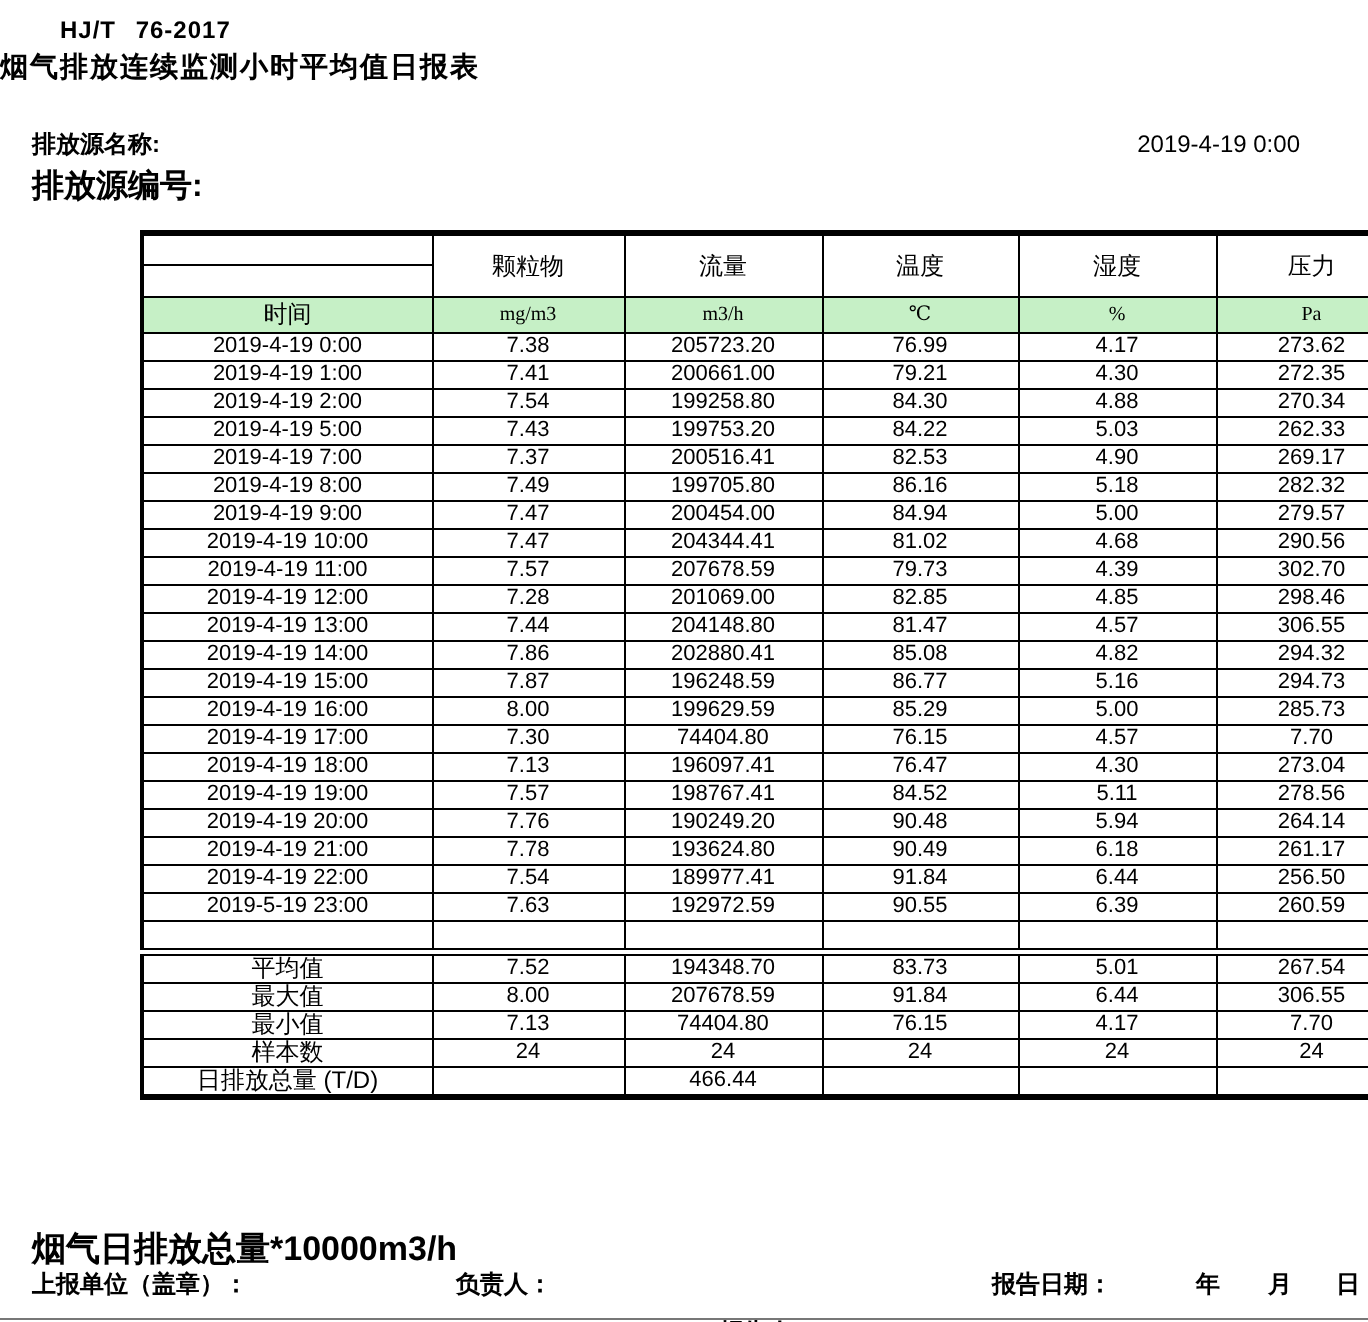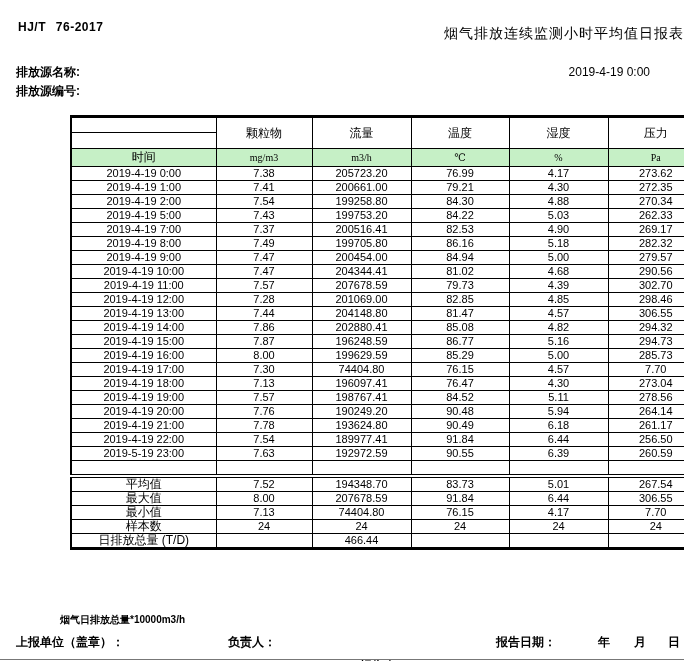--- a/index.html
+++ b/index.html
@@ -9,38 +9,37 @@
     width: 684px;
     height: 661px;
     background: #ffffff;
     font-family: "Liberation Sans", "DejaVu Sans", sans-serif;
     color: #000;
     overflow: hidden;
     margin: 0 auto;
   }
   .std-code {
     position: absolute;
-    left: 18px; top: 8px;
+    left: 30px; top: 8px;
     font-size: 12px;
     font-weight: bold;
     word-spacing: 6px;
     letter-spacing: 0.5px;
-    margin-top: 12px;
   }
   .doc-title {
     position: absolute;
     left: 0; top: 25px;
     width: 100%;
-    text-align: right;
+    text-align: left;
     font-size: 14px;
-    font-weight: normal;
+    font-weight: bold;
     letter-spacing: 1px;
   }
   .meta-name { position: absolute; left: 16px; top: 64px; font-size: 12px; font-weight: bold; text-align: right; }
-  .meta-code { position: absolute; left: 16px; top: 83px; font-size: 12px; font-weight: bold; text-align: center; }
+  .meta-code { position: absolute; left: 16px; top: 83px; font-size: 16px; font-weight: bold; text-align: center; }
   .report-datetime { position: absolute; top: 65px; right: 34px; font-size: 12px; }
 
   .table-wrap { position: absolute; left: 22px; top: 115px; width: 633px; }
 
   table { border-collapse: collapse; table-layout: fixed; width: 633px; margin-left: 48px; }
   col.c-time { width: 145px; }
   col.c1 { width: 96px; }
   col.c2 { width: 99px; }
   col.c3 { width: 98px; }
   col.c4 { width: 99px; }
@@ -79,21 +78,21 @@
   }
   .main-table tbody td, .sum-table tbody td {
     height: 13.9px;
     font-size: 11px;
     line-height: 13px;
   }
   .empty-row td { height: 12px; }
   .sum-table tbody td { height: 13.5px; }
   .sum-table tbody td:first-child, .cjk-cell { font-size: 12px; }
 
-  .footer-note { position: absolute; left: 16px; top: 613px; font-size: 10px; font-weight: bold; margin-left: 44px; }
+  .footer-note { position: absolute; left: 16px; top: 613px; font-size: 17px; font-weight: bold; }
   .footer-line { position: absolute; left: 16px; top: 634px; width: 660px; height: 16px; font-size: 12px; font-weight: bold; }
   .footer-line span { position: absolute; top: 0; white-space: nowrap; }
   .f-unit { left: 0; }
   .f-resp { left: 212px; }
   .f-reporter { left: 344px; margin-top: 24px; }
   .f-date { left: 480px; }
   .f-year { left: 582px; }
   .f-month { left: 618px; }
   .f-day { left: 652px; }
   .bottom-rule { position: absolute; left: 0; bottom: 1px; width: 100%; border-top: 1px solid #777; }

